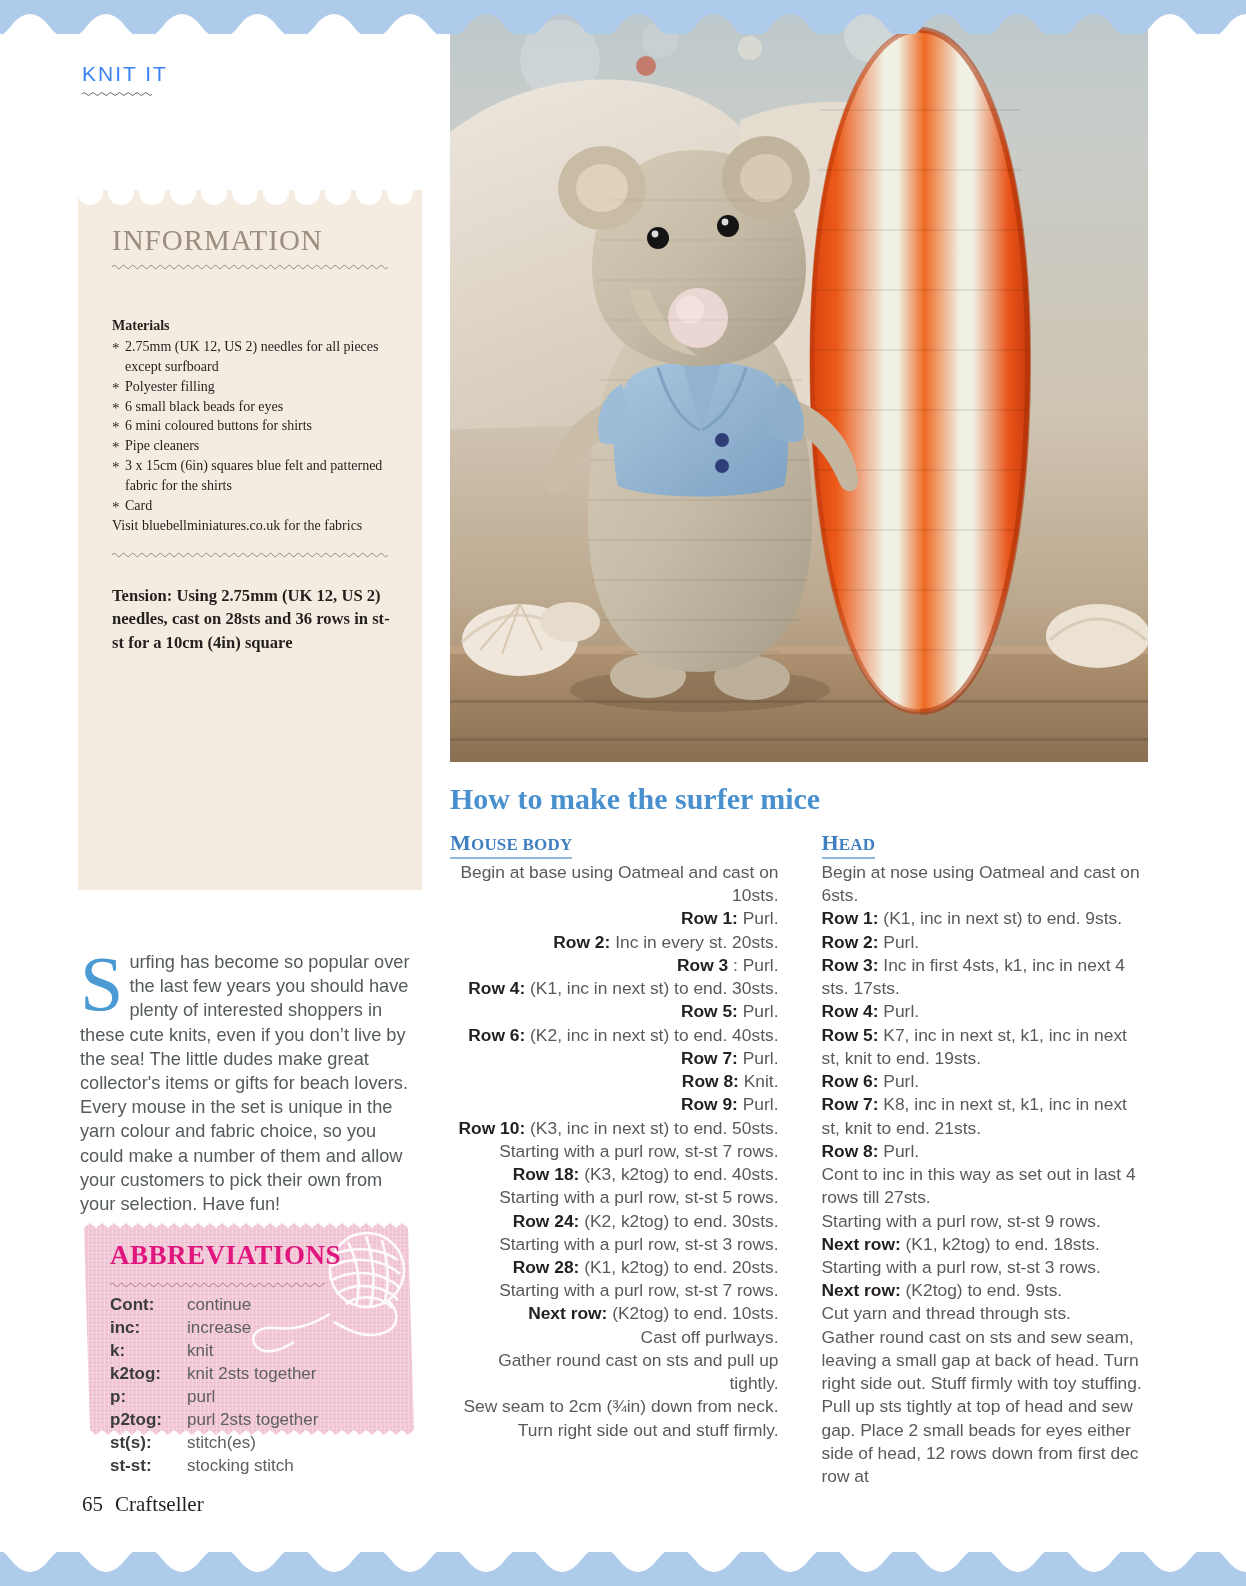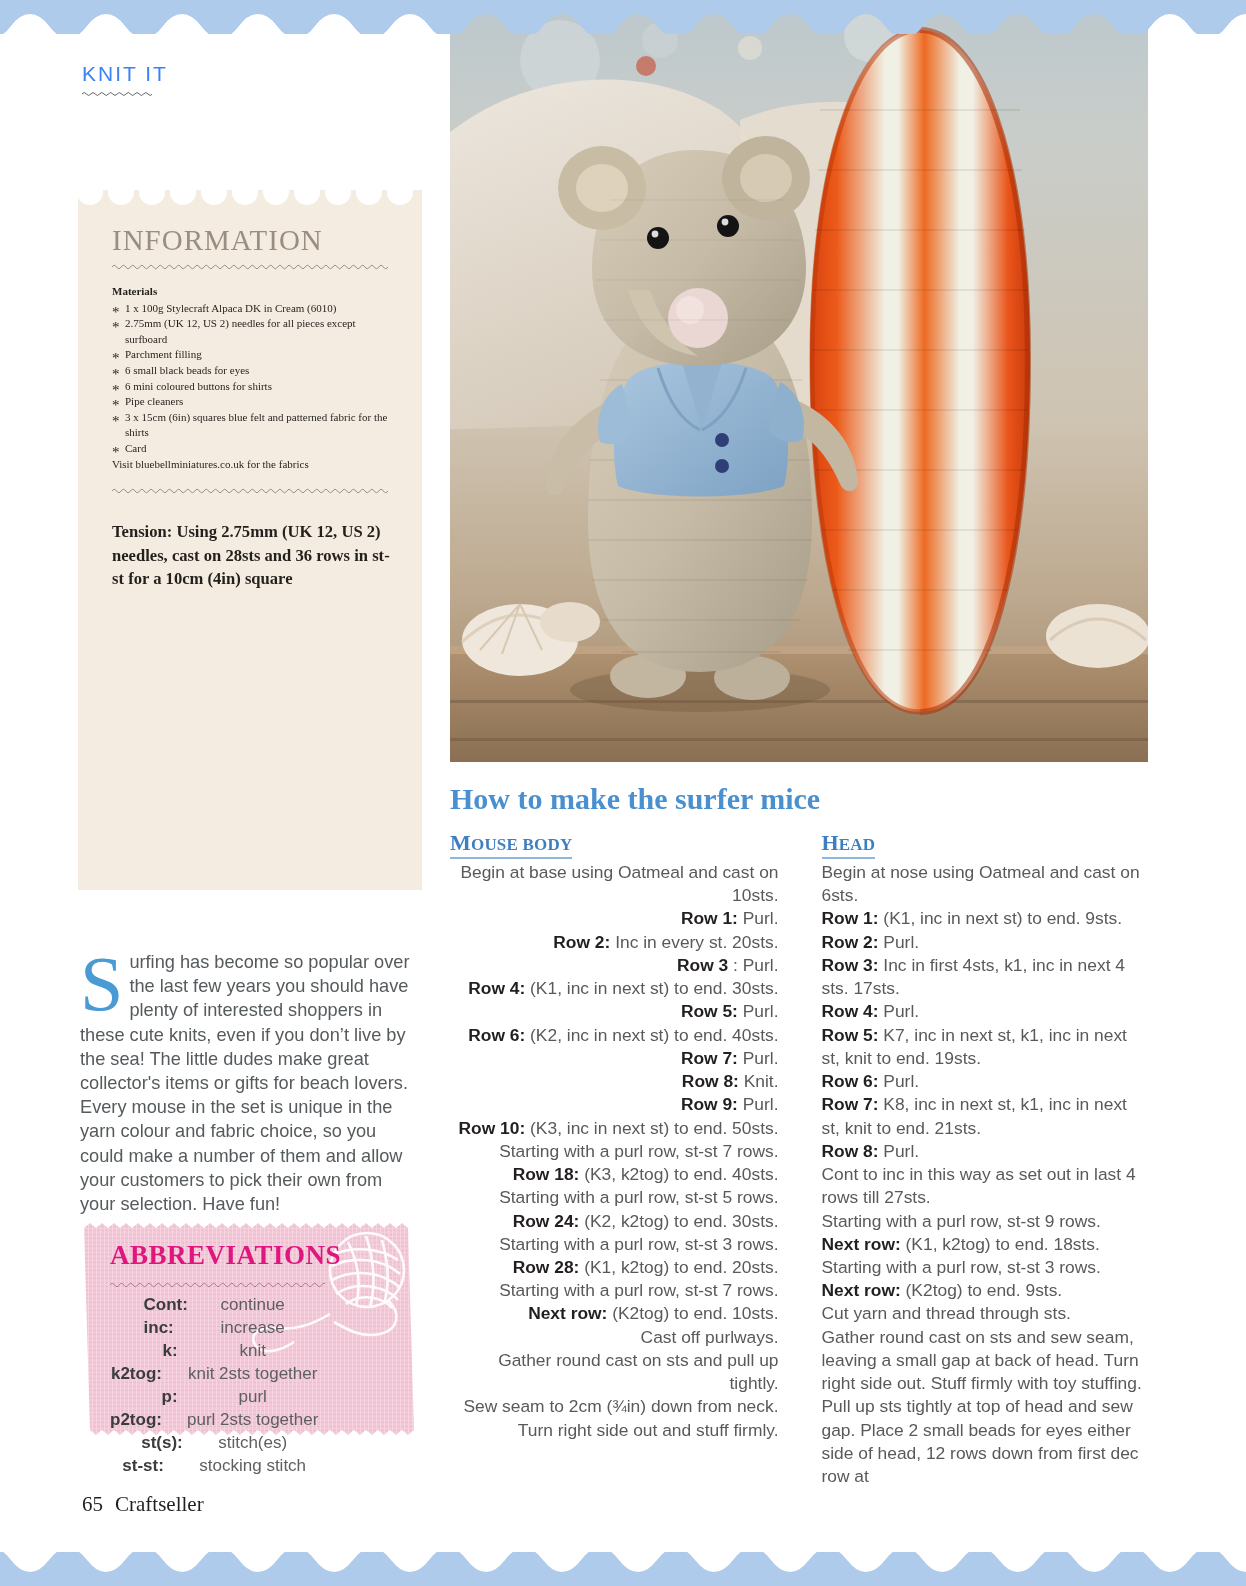--- a/index.html
+++ b/index.html
@@ -42,21 +42,21 @@
   }
   .info-scallop{position:absolute;left:0;top:0;width:344px;height:22px;}
   .info-inner{position:absolute;left:34px;top:34px;right:26px;}
   .info-title{
     font-family:"Liberation Serif", serif;
     font-size:29px;letter-spacing:1px;color:#9b8e80;font-weight:400;
   }
   .sq-rule{height:8px;margin:5px 0 10px 0;}
   .info-body{
     font-family:"Liberation Serif", serif;
-    font-size:11px;line-height:1.42;color:#231f1c;
+    font-size:14px;line-height:1.42;color:#231f1c;margin-top:32px;
   }
   .info-body .mat-head{font-weight:bold;display:block;margin-bottom:1px;}
   .info-body ul{list-style:none;margin:0;padding:0;}
   .info-body li{
     position:relative;padding-left:13px;margin:0;
   }
   .info-body li:before{
     content:"*";position:absolute;left:0;top:1px;font-size:15px;
   }
   .info-visit{margin-top:0;}
@@ -85,21 +85,21 @@
   .abbrev-title{
     position:absolute;left:30px;top:22px;
     font-family:"Liberation Serif", serif;font-weight:bold;
     font-size:27px;letter-spacing:0.5px;color:#e0157e;
   }
   .abbrev-rule{position:absolute;left:30px;top:62px;width:215px;height:8px;}
   .abbrev-list{
     position:absolute;left:30px;top:76px;
     font-size:17px;line-height:1.35;color:#5d5f60;
   }
-  .abbrev-list .row{display:flex;justify-content:center;}
+  .abbrev-list .row{display:flex;}
   .abbrev-list .term{
     width:77px;font-weight:bold;color:#3a3c3e;flex:0 0 77px;
   }
 
   
   .how-title{
     position:absolute;left:450px;top:782px;
     font-family:"Liberation Serif", serif;
     font-size:30px;color:#4a90cf;font-weight:bold;
   }
@@ -333,23 +333,22 @@
     <div class="info-inner">
       <div class="info-title">INFORMATION</div>
 
       <svg class="sq-rule" viewBox="0 0 280 8" preserveAspectRatio="none">
         <path d="M0,5 q2.3,-3.4 4.6,0 t4.6,0 t4.6,0 t4.6,0 t4.6,0 t4.6,0 t4.6,0 t4.6,0 t4.6,0 t4.6,0 t4.6,0 t4.6,0 t4.6,0 t4.6,0 t4.6,0 t4.6,0 t4.6,0 t4.6,0 t4.6,0 t4.6,0 t4.6,0 t4.6,0 t4.6,0 t4.6,0 t4.6,0 t4.6,0 t4.6,0 t4.6,0 t4.6,0 t4.6,0 t4.6,0 t4.6,0 t4.6,0 t4.6,0 t4.6,0 t4.6,0 t4.6,0 t4.6,0 t4.6,0 t4.6,0 t4.6,0 t4.6,0 t4.6,0 t4.6,0 t4.6,0 t4.6,0 t4.6,0 t4.6,0 t4.6,0 t4.6,0 t4.6,0 t4.6,0 t4.6,0 t4.6,0 t4.6,0 t4.6,0 t4.6,0 t4.6,0 t4.6,0 t4.6,0" fill="none" stroke="#8d8378" stroke-width="0.9"></path>
       </svg>
 
       <div class="info-body">
         <span class="mat-head">Materials</span>
         <ul>
-          <li>1 x 100g Stylecraft Alpaca DK in Cream (6010)</li>
           <li>2.75mm (UK 12, US 2) needles for all pieces except surfboard</li>
-          <li>Parchment filling</li>
+          <li>Polyester filling</li>
           <li>6 small black beads for eyes</li>
           <li>6 mini coloured buttons for shirts</li>
           <li>Pipe cleaners</li>
           <li>3 x 15cm (6in) squares blue felt and patterned fabric for the shirts</li>
           <li>Card</li>
         </ul>
         <div class="info-visit">Visit bluebellminiatures.co.uk for the fabrics</div>
       </div>
 
       <svg class="sq-rule" style="margin-top:14px" viewBox="0 0 280 8" preserveAspectRatio="none">

